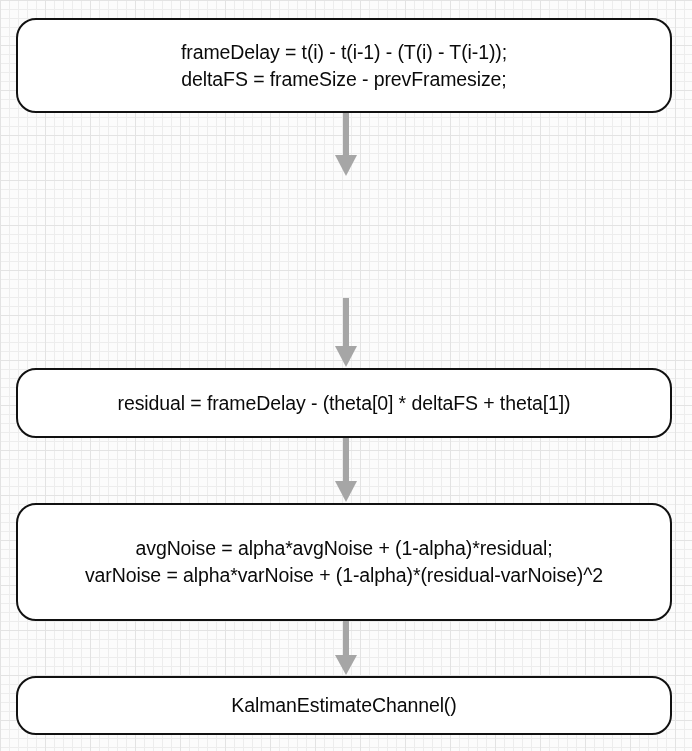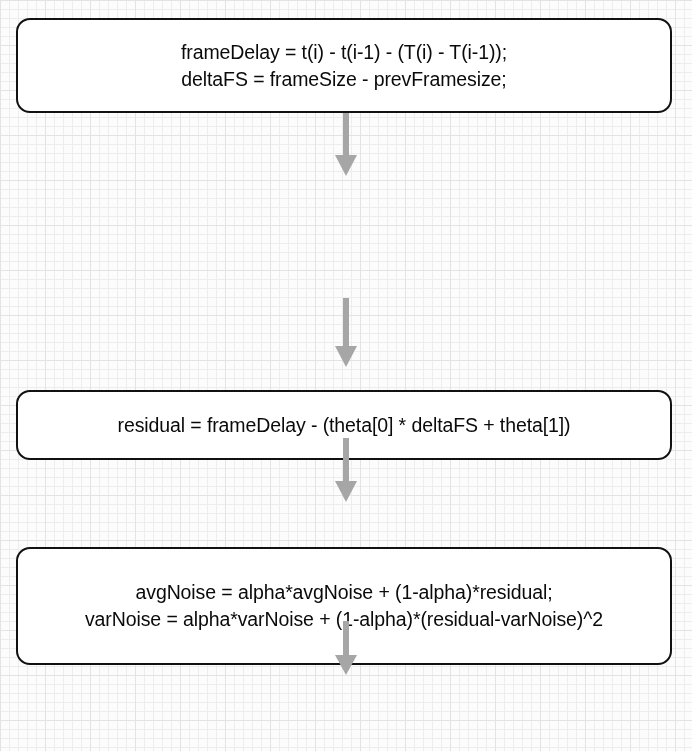--- a/index.html
+++ b/index.html
@@ -33,42 +33,42 @@
     background-position: 0 0, 0 0, 0 0, 0 0;
   }
 
   .node {
     position: absolute;
     left: 16px;
     width: 656px;
     box-sizing: border-box;
     background: #ffffff;
     border: 2px solid #111111;
-    border-radius: 14px;
+    border-radius: 20px;
     display: flex;
     align-items: center;
     justify-content: center;
     text-align: center;
   }
 
   .node-label {
     font-family: "Liberation Sans", sans-serif;
     font-size: 19.5px;
     line-height: 27px;
     color: #0a0a0a;
     letter-spacing: -0.1px;
     white-space: pre-line;
     padding: 0 18px;
   }
 
   
   #node-1 { top: 18px;  height: 95px; }
   #node-2 { top: 177px; height: 121px; }
-  #node-3 { top: 368px; height: 70px; margin-top: 22px; }
-  #node-4 { top: 503px; height: 118px; margin-top: 44px; }
+  #node-3 { top: 368px; height: 70px; }
+  #node-4 { top: 503px; height: 118px; }
   #node-5 { top: 676px; height: 59px; }
 
   
   .connector {
     position: absolute;
     left: 0;
     width: 692px;
     pointer-events: none;
   }
   .connector svg { display: block; }
@@ -119,14 +119,17 @@
 varNoise = alpha*varNoise + (1-alpha)*(residual-varNoise)^2</div>
   </div>
 
   <div class="connector" id="conn-4">
     <svg width="692" height="55" viewBox="0 0 692 55">
       <rect x="343" y="0" width="6" height="34" fill="#a6a6a6"></rect>
       <polygon points="335,34 357,34 346,54" fill="#a6a6a6"></polygon>
     </svg>
   </div>
 
+  <div class="node" id="node-5">
+    <div class="node-label">KalmanEstimateChannel()</div>
+  </div>
 
 </div>
 
 </body></html>

